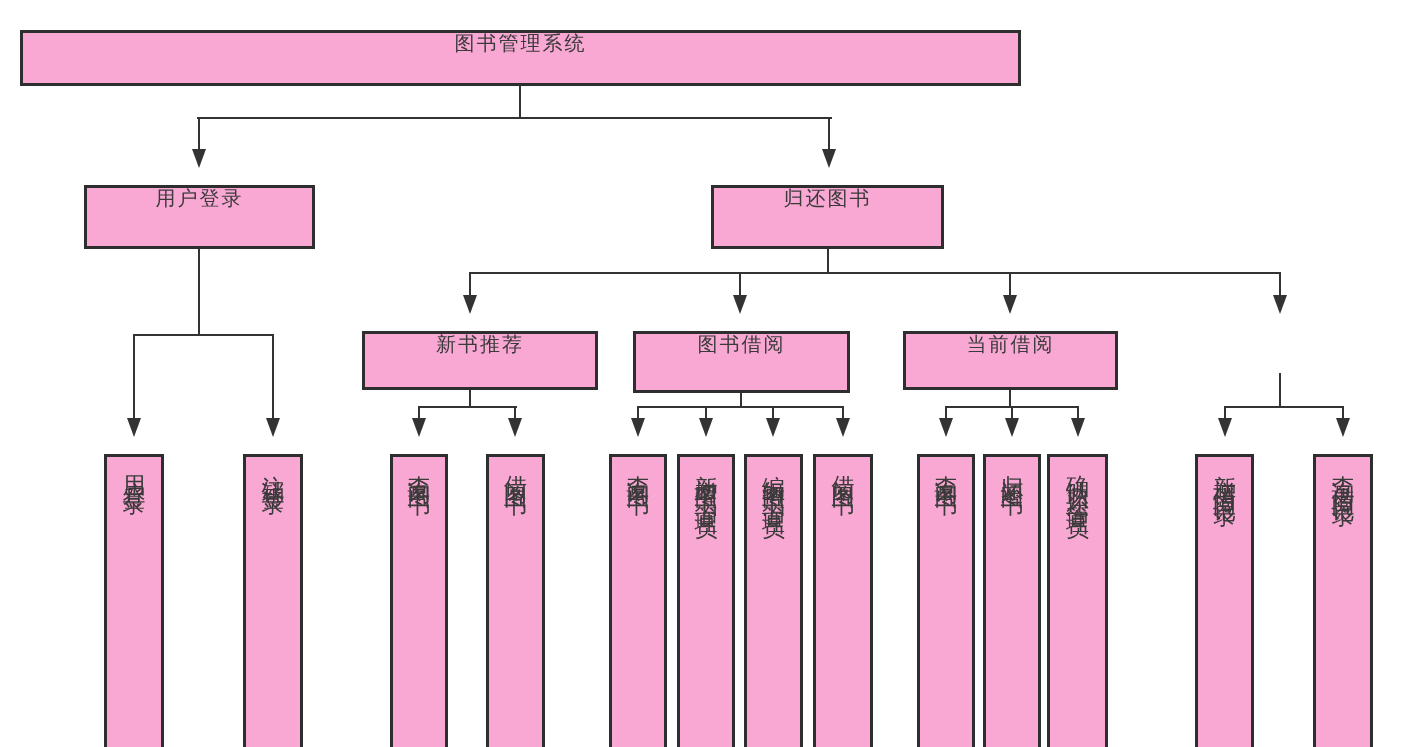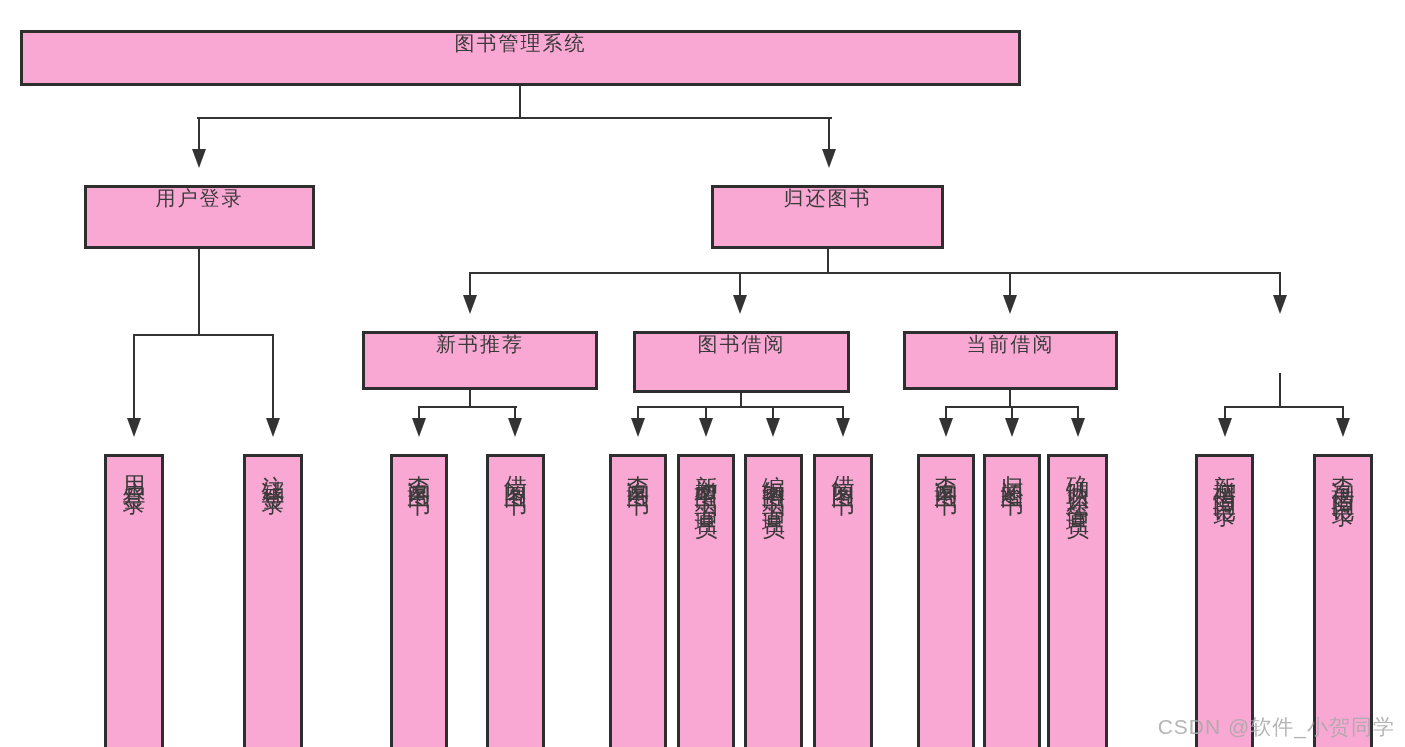--- a/index.html
+++ b/index.html
@@ -61,21 +61,20 @@
     opacity:0.85;
     letter-spacing:1px;
     z-index:5;
     white-space:nowrap;
   }
 </style>
 </head>
 <body>
 
 <div class="canvas" id="diagram">
-  <div class="watermark">CSDN @软件_小贺同学</div>
 <div class="seg" style="left: 519px; top: 69px; width: 2px; height: 50px;"></div>
     <div class="seg" style="left: 197px; top: 117px; width: 635px; height: 2px;"></div>
     <div class="seg" style="left: 198px; top: 117px; width: 2px; height: 34px;"></div>
     <div class="seg" style="left: 828px; top: 117px; width: 2px; height: 34px;"></div>
     <div class="seg" style="left: 198px; top: 232px; width: 2px; height: 104px;"></div>
     <div class="seg" style="left: 133px; top: 334px; width: 141px; height: 2px;"></div>
     <div class="seg" style="left: 133px; top: 334px; width: 2px; height: 86px;"></div>
     <div class="seg" style="left: 272px; top: 334px; width: 2px; height: 86px;"></div>
     <div class="seg" style="left: 827px; top: 232px; width: 2px; height: 42px;"></div>
     <div class="seg" style="left: 469px; top: 272px; width: 812px; height: 2px;"></div>

